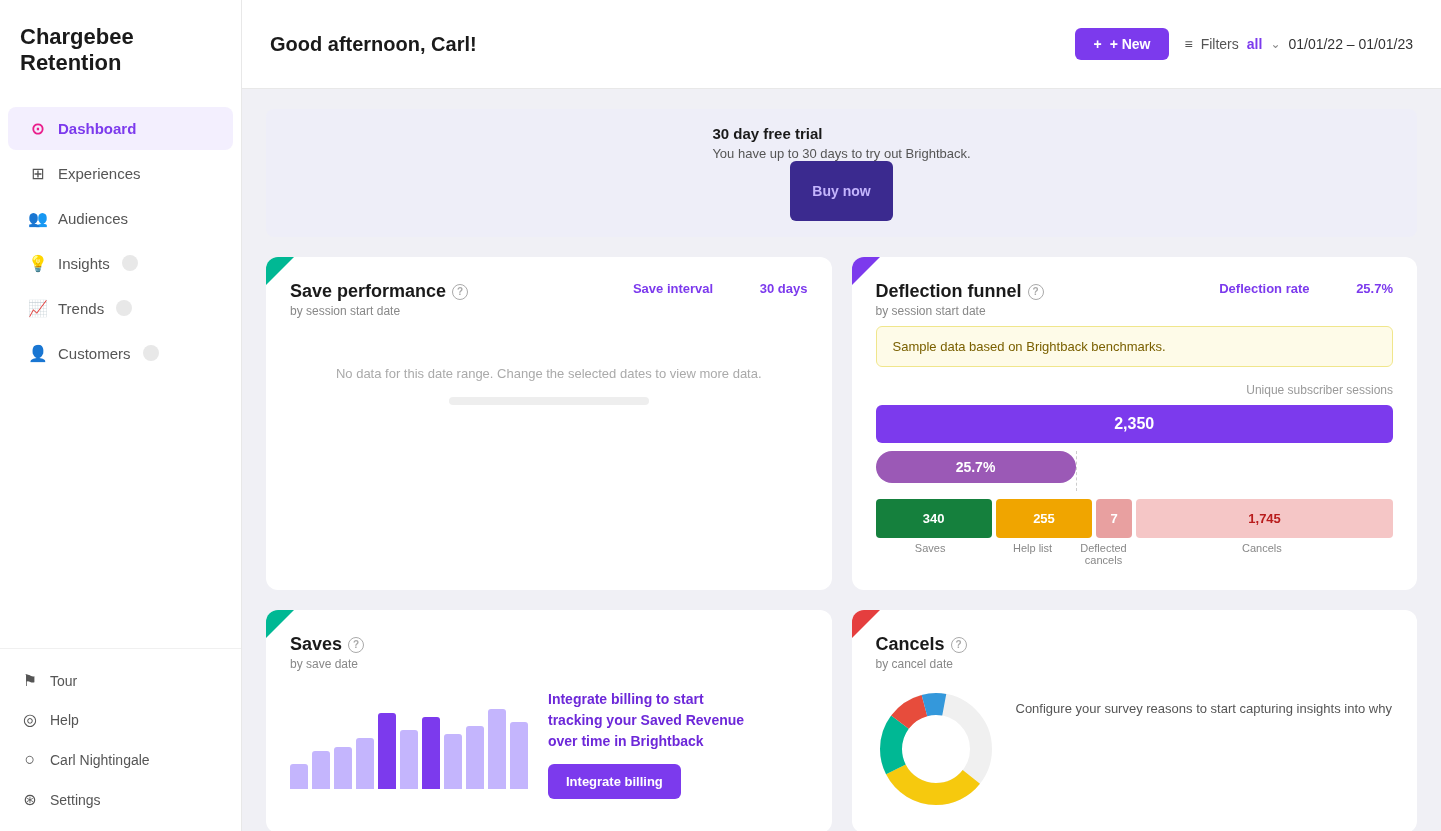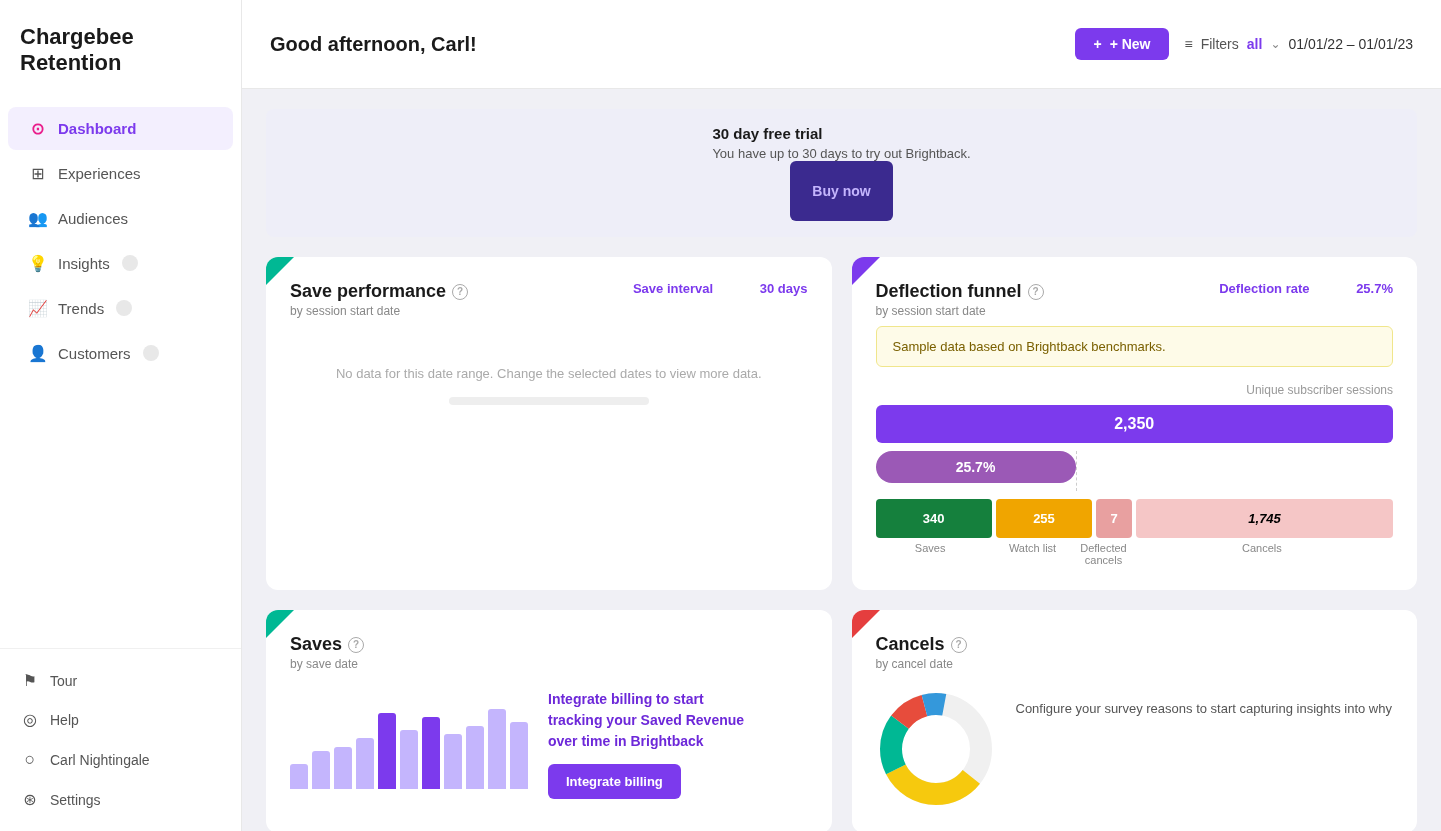--- a/index.html
+++ b/index.html
@@ -522,25 +522,25 @@
           <div class="funnel-bar-mid">
             <span>25.7%</span>
           </div>
           <div style="flex:1;border-left:1px dashed #ccc;margin-left:0;"></div>
         </div>
 
         <div class="funnel-bars-row" id="funnel-segs">
         <div class="funnel-bar-seg" style="flex: 2.5 1 0%; background: #15803d; color: rgb(255, 255, 255); font-size: 13px;">340</div>
             <div class="funnel-bar-seg" style="flex: 2 1 0%; background: rgb(240, 165, 0); color: rgb(255, 255, 255); font-size: 13px;">255</div>
             <div class="funnel-bar-seg" style="flex: 0.5 1 0%; background: rgb(232, 160, 160); color: rgb(255, 255, 255); font-size: 13px;">7</div>
-            <div class="funnel-bar-seg" style="flex: 6 1 0%; background: rgb(245, 198, 198); color: #000000; font-size: 13px; font-style: italic;">1,745</div>
+            <div class="funnel-bar-seg" style="flex: 6 1 0%; background: rgb(245, 198, 198); color: #b91c1c; font-size: 13px;">1,745</div>
           </div>
         <div class="funnel-labels-row" id="funnel-labels">
         <div class="funnel-label-seg" style="flex: 2.5 1 0%; font-size: 11px; color: rgb(136, 136, 136);">Saves</div>
-            <div class="funnel-label-seg" style="flex: 2 1 0%; font-size: 11px; color: rgb(136, 136, 136);">Watch list</div>
+            <div class="funnel-label-seg" style="flex: 2 1 0%; font-size: 11px; color: rgb(136, 136, 136);">Help list</div>
             <div class="funnel-label-seg" style="flex: 0.5 1 0%; font-size: 11px; color: rgb(136, 136, 136);">Deflected cancels</div>
             <div class="funnel-label-seg" style="flex: 6 1 0%; font-size: 11px; color: rgb(136, 136, 136);">Cancels</div>
           </div>
       </div>
 
       <div class="card">
         <div class="card-corner card-corner-teal"></div>
         <div class="card-header">
           <div class="card-title-area">
             <div class="card-title">

